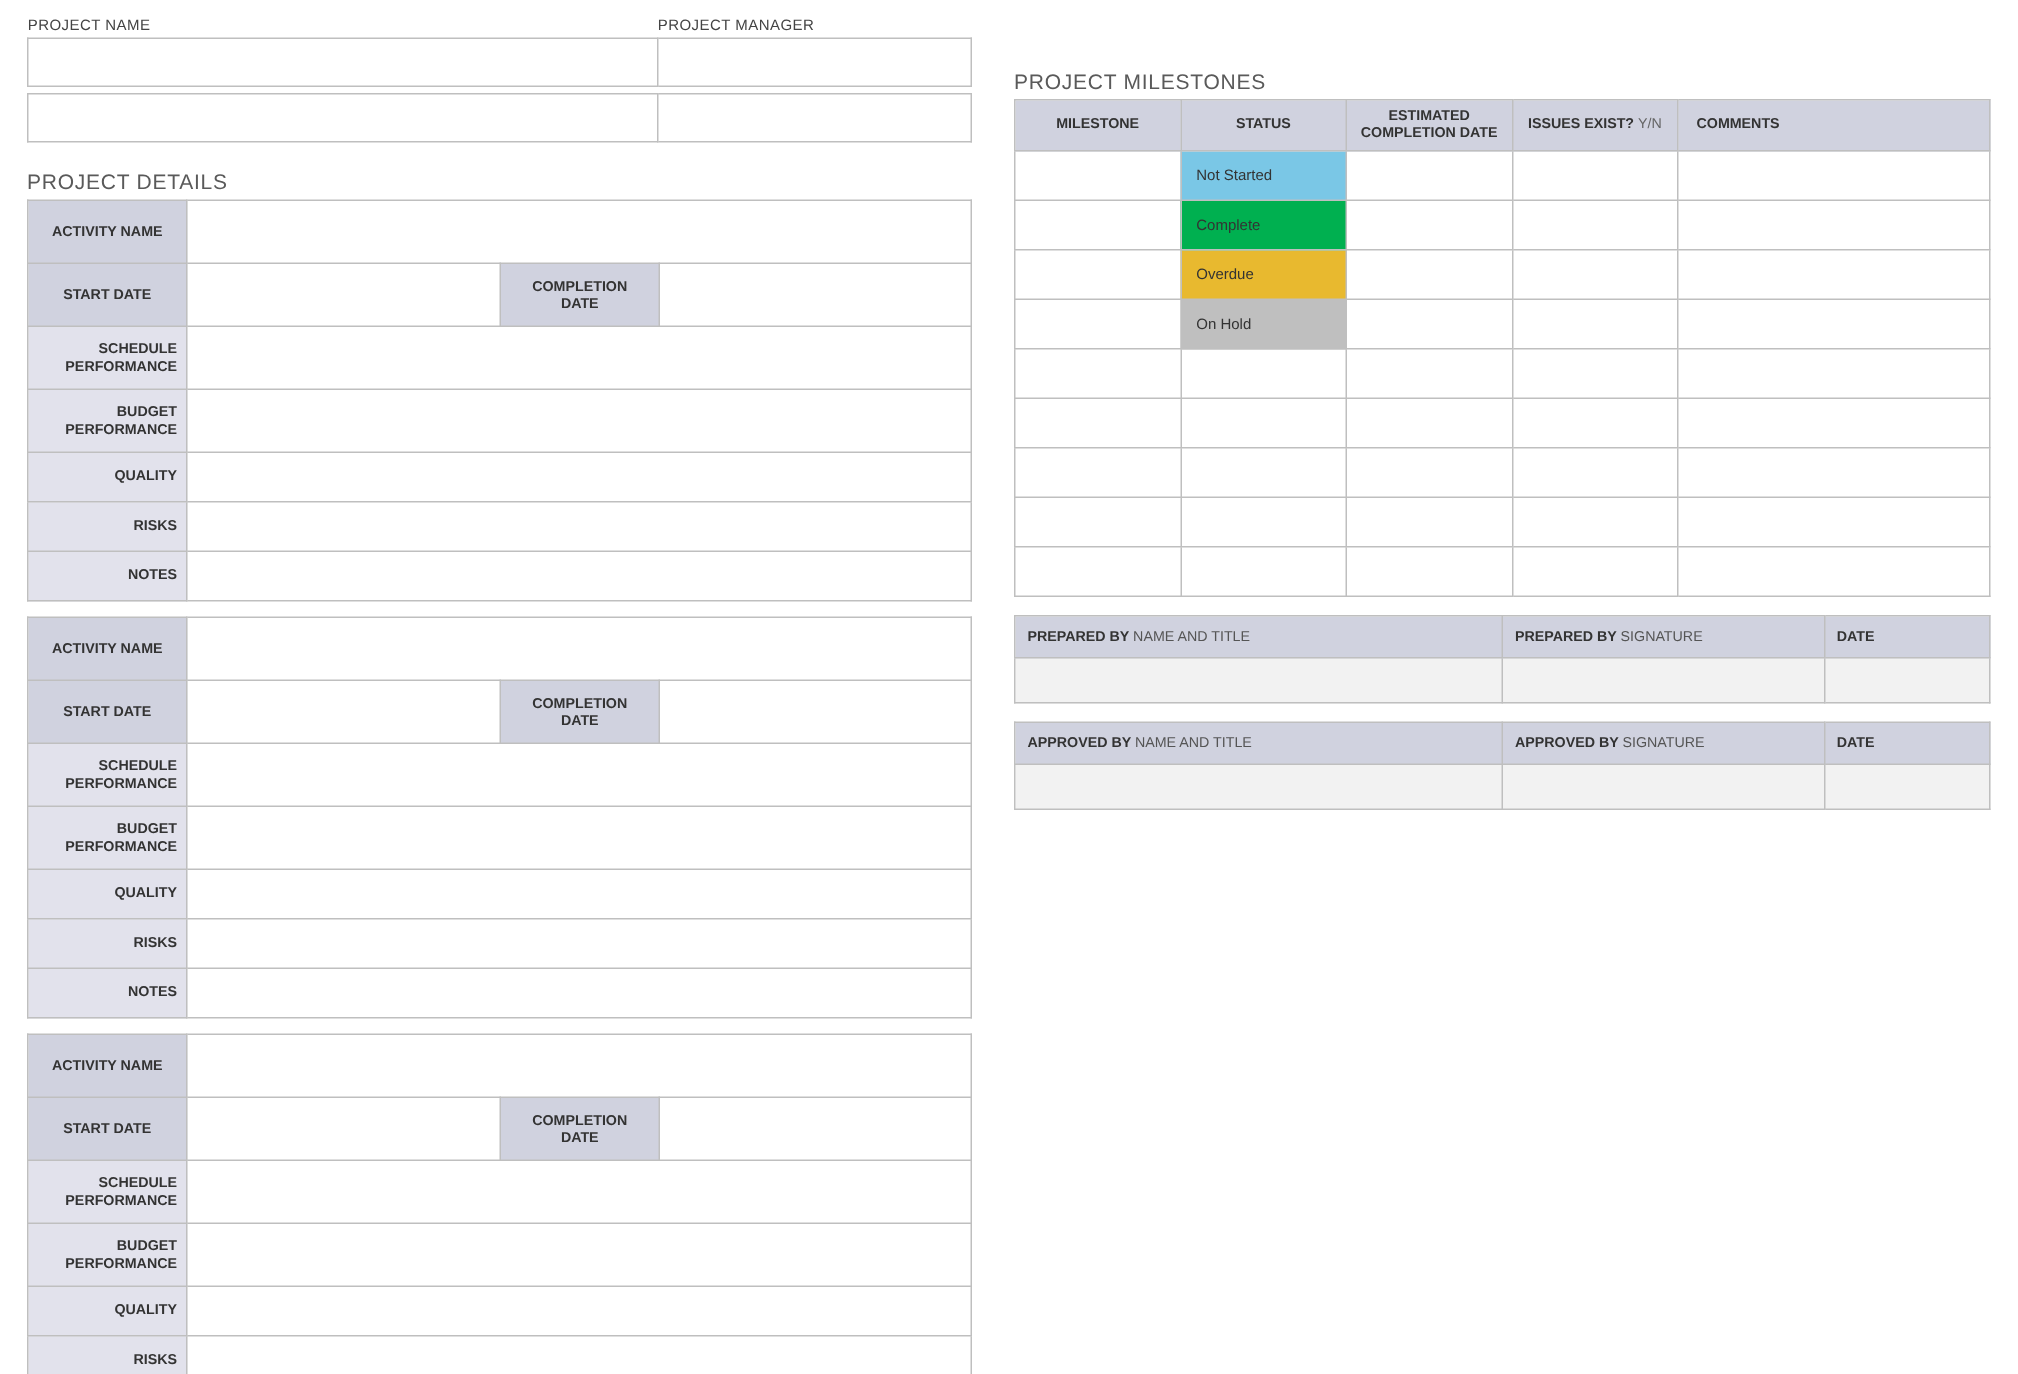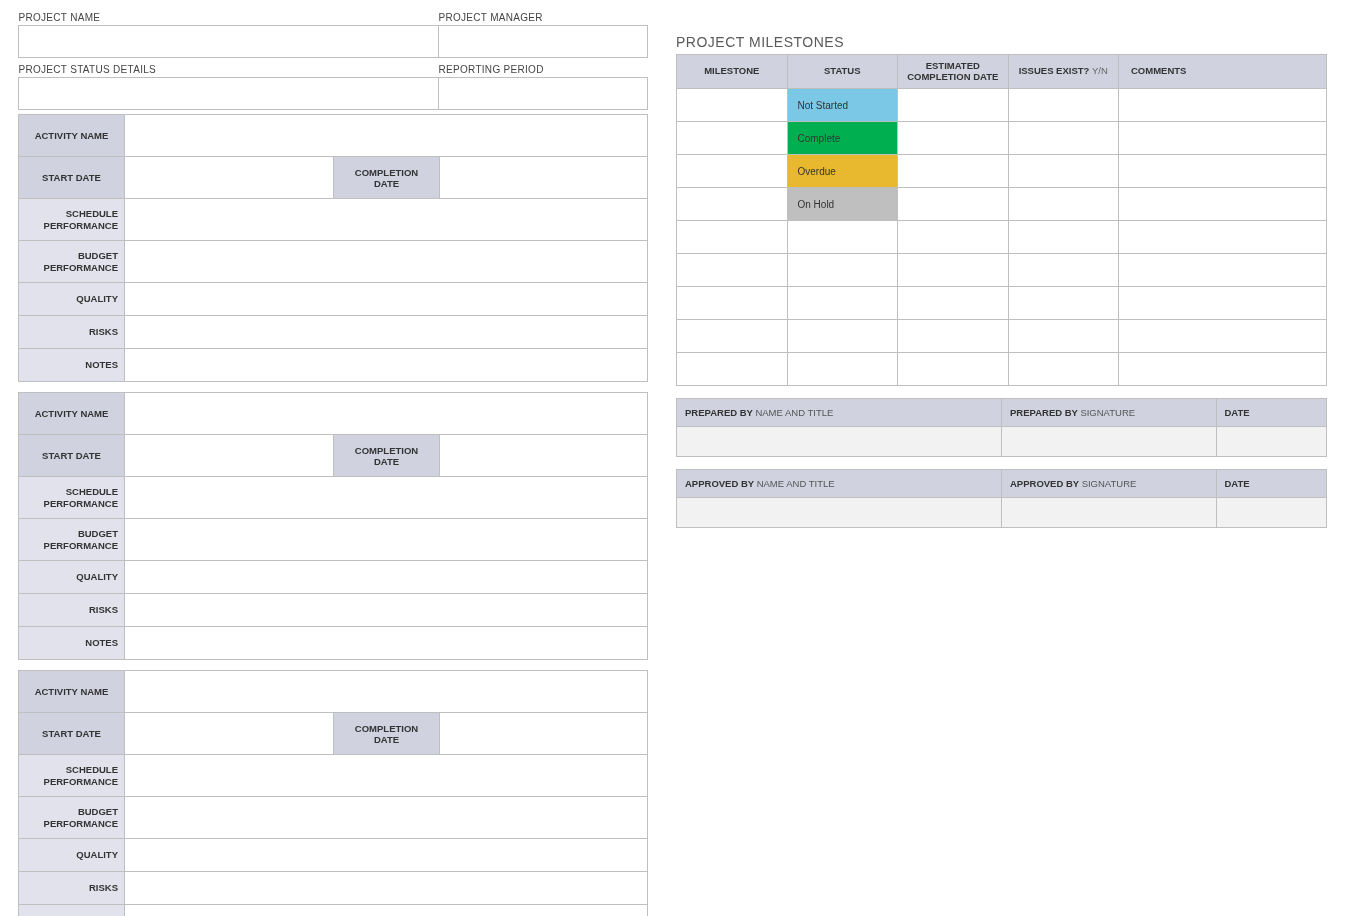--- a/index.html
+++ b/index.html
@@ -135,31 +135,28 @@
         <td class="input"></td>
       </tr>
     </tbody>
       </table>
     <table class="meta-table">
       <colgroup>
           <col style="width:420px">
           <col>
         </colgroup>
       <tbody>
-          <tr class="meta-row">
-        <td class="lbl">PROJECT STATUS DETAILS</td>
-        <td class="lbl">REPORTING PERIOD</td>
-      </tr>
       <tr class="meta-row">
         <td class="input"></td>
         <td class="input"></td>
       </tr>
     </tbody>
       </table>
 
+    <h2>PROJECT DETAILS</h2>
 
     <div id="activities-container">
         <table class="detail-block">
           <colgroup>
             <col style="width:106px">
             <col style="width:209px">
             <col style="width:106px">
             <col>
           </colgroup>
           <tbody>
@@ -272,21 +269,21 @@
             <tr class="h34">
               <td class="key">NOTES</td>
               <td class="val" colspan="3"></td>
             </tr>
           </tbody>
         </table>
       </div>
   </div>
 
   <div class="col-right">
-    <h2 style="margin-top:0">PROJECT MILESTONES</h2>
+    <h2 style="margin-top:12px">PROJECT MILESTONES</h2>
 
     <table class="milestone-table">
       <colgroup>
         <col style="width:17%">
           <col style="width:17%">
           <col style="width:17%">
           <col style="width:17%">
           <col>
       </colgroup>
       <thead>

